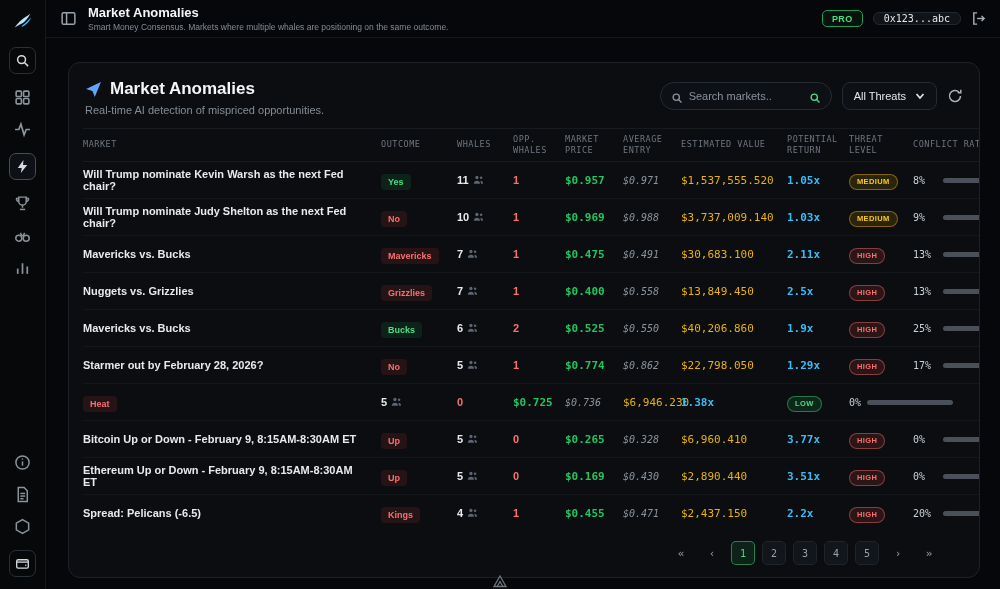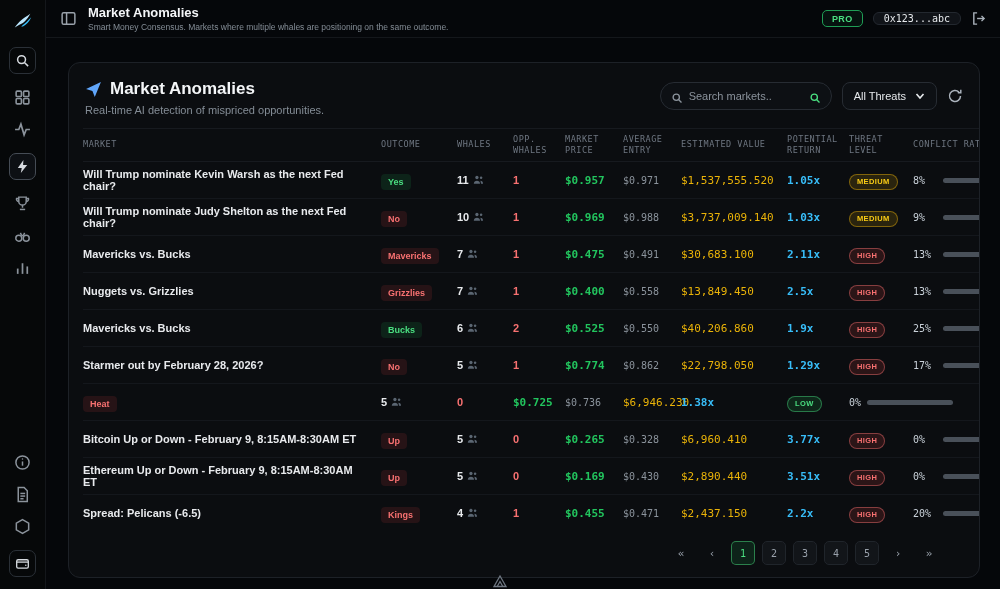--- a/index.html
+++ b/index.html
@@ -101,21 +101,21 @@
   .cell-market { font-size:11px; font-weight:bold; color:#e8eaed; padding-right:16px; }
   .badge {
     display:inline-block; font-size:9px; font-weight:bold; padding:3px 7px; border-radius:4px;
   }
   .badge.green { color:#4ade80; background:rgba(34,197,94,.12); }
   .badge.red   { color:#f87171; background:rgba(239,68,68,.12); }
   .cell-whales { display:flex; align-items:center; gap:4px; font-size:11px; font-weight:bold; color:#e8eaed; }
   .people-icon { width:11px; height:11px; color:#5b6672; }
   .cell-opp { font-size:11px; font-weight:bold; color:#f87171; }
   .cell-price { font-family:"DejaVu Sans Mono", monospace; font-size:11px; font-weight:bold; color:#22c55e; }
-  .cell-entry { font-family:"DejaVu Sans Mono", monospace; font-size:10px; color:#8b939c; }
+  .cell-entry { font-family:"DejaVu Sans Mono", monospace; font-size:10px; color:#8b939c;font-style:italic; }
   .cell-est   { font-family:"DejaVu Sans Mono", monospace; font-size:11px; color:#eab308; }
   .cell-ret   { font-family:"DejaVu Sans Mono", monospace; font-size:11px; font-weight:bold; color:#38bdf8; }
   .threat-badge {
     display:inline-block; font-size:7.5px; font-weight:bold; letter-spacing:.05em;
     padding:2.5px 7px; border-radius:8px; border:1px solid transparent;
   }
   .threat-badge.medium { color:#facc15; background:rgba(234,179,8,.14); border-color:rgba(234,179,8,.45); }
   .threat-badge.high   { color:#f87171; background:rgba(239,68,68,.14); border-color:rgba(248,113,113,.45); }
   .threat-badge.low    { color:#4ade80; background:rgba(34,197,94,.14); border-color:rgba(74,222,128,.45); }
   .cell-conflict { display:flex; align-items:center; gap:6px; }

